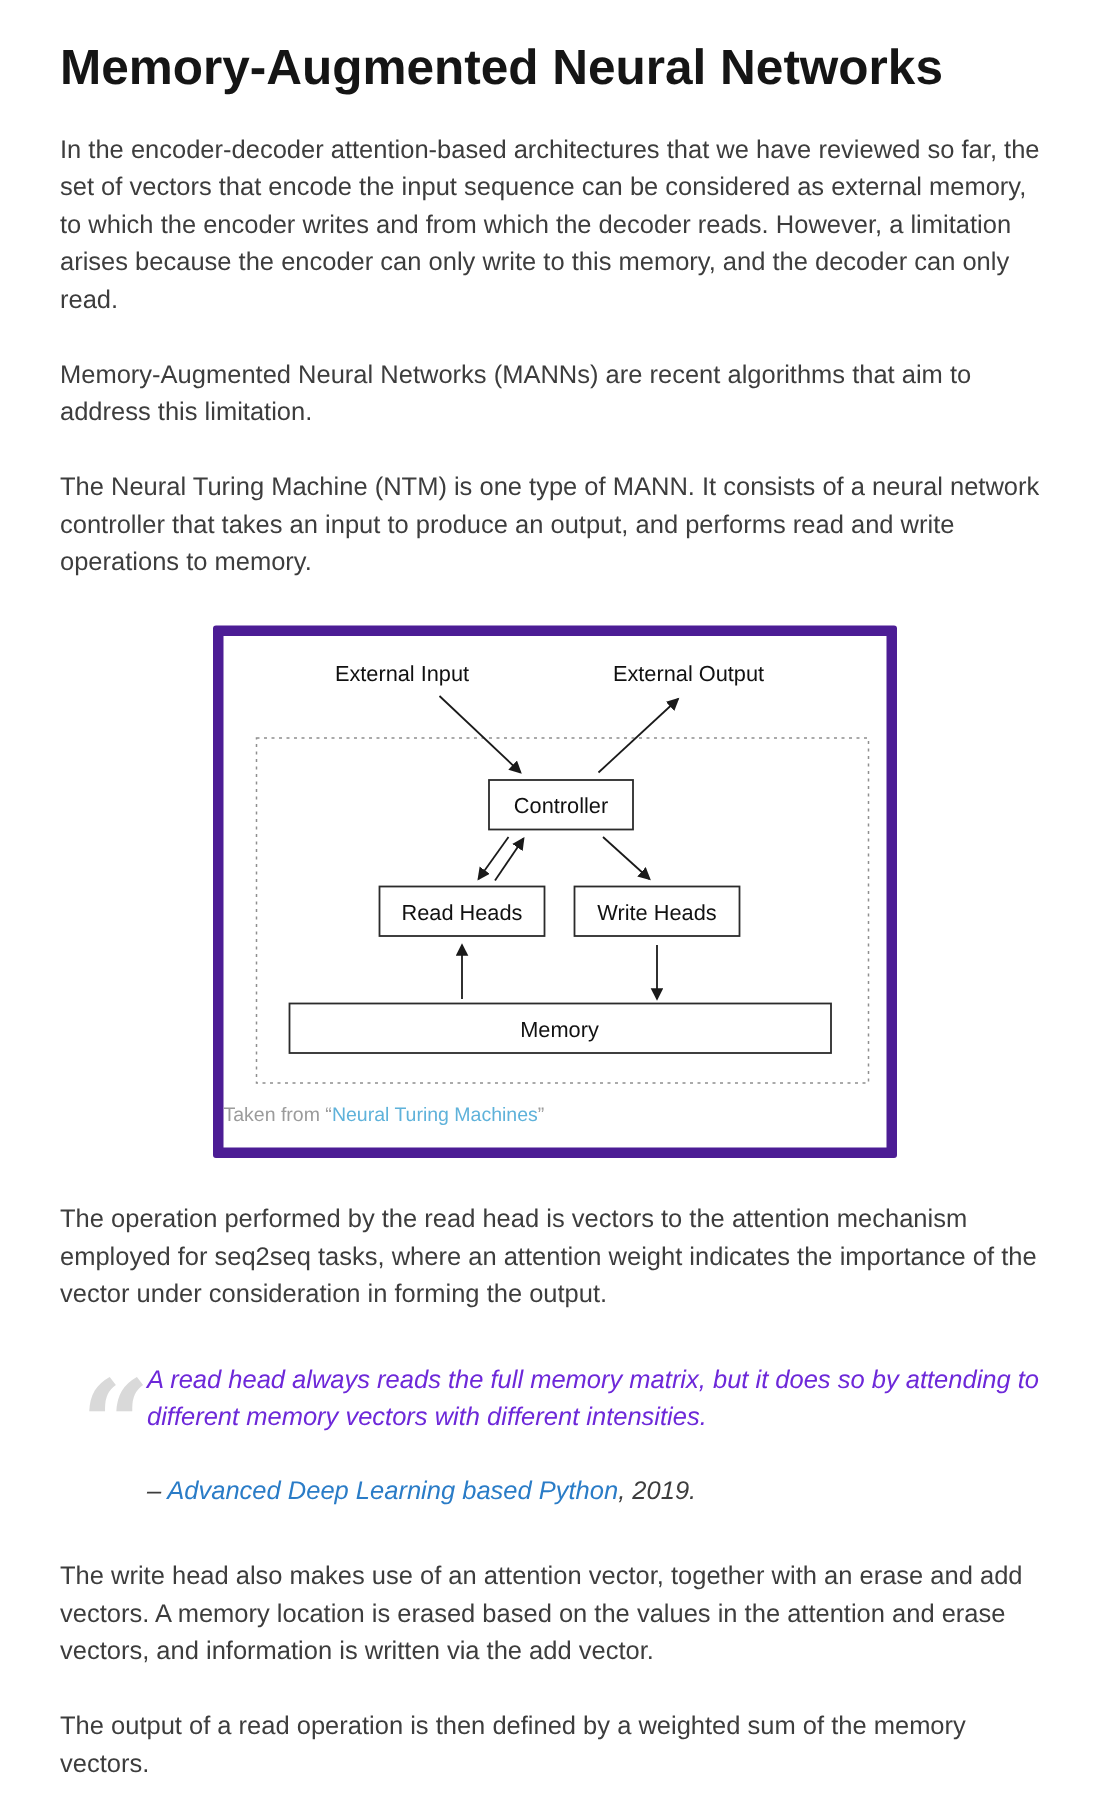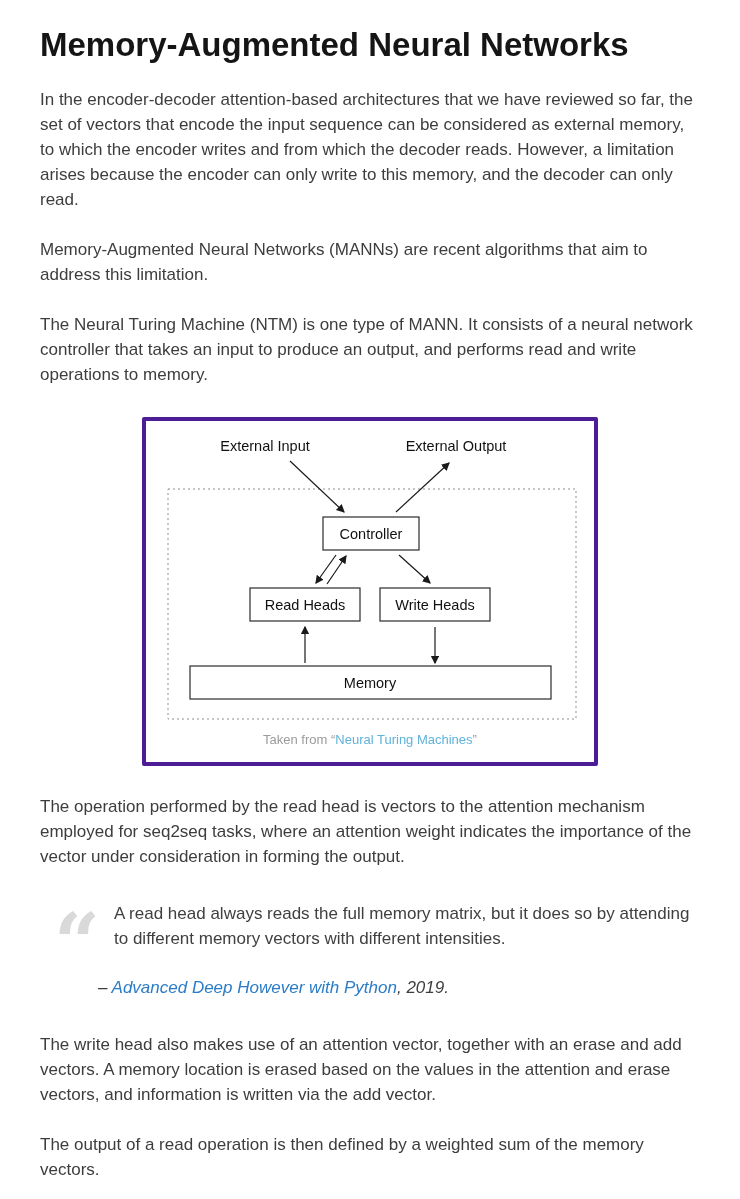--- a/index.html
+++ b/index.html
@@ -20,25 +20,25 @@
   }
   p.body-text {
     font-size: 17px;
     line-height: 25px;
     margin: 16px 0 25px 0;
   }
   
   .figure {
     width: 456px;
     margin: 30px auto 28px auto;
-    border: 4px solid #4c1d95;
+    border: 7px solid #4c1d95;
     border-radius: 2px;
     background: #ffffff;
     padding: 2px 0 12px 0;
-    text-align: center;
+    text-align: left;
   }
   .figure svg { display: block; margin: 0 auto; }
   .ntm-box { fill: #ffffff; stroke: #2b2b2b; stroke-width: 1.2; }
   .ntm-label {
     font-family: "Liberation Sans", sans-serif;
     font-size: 14.5px;
     fill: #111111;
     text-anchor: middle;
   }
   .ntm-line { stroke: #1a1a1a; stroke-width: 1.2; }
@@ -66,24 +66,25 @@
     font-weight: bold;
     font-size: 80px;
     line-height: 1;
     height: 52px;
     overflow: hidden;
     color: #d9d9d9;
     margin-top: 2px;
   }
   .quote-body { flex: 1; }
   .quote-text {
+    font-style: italic;
     font-size: 17px;
     line-height: 25px;
-    margin: 0 0 24px 16px;
-    color: #404040;
+    margin: 0 0 24px 0;
+    color: #6d28d9;
   }
   .quote-attr {
     font-style: italic;
     font-size: 17px;
     line-height: 25px;
     margin: 0;
     color: #3d3d3d;
   }
   .quote-attr a {
     color: #2a7cc7;
@@ -144,21 +145,21 @@
       <div><span>Taken from “</span><a href="#">Neural Turing Machines</a><span>”</span></div>
     </div>
   </div>
 
   <p class="body-text">The operation performed by the read head is vectors to the attention mechanism employed for seq2seq tasks, where an attention weight indicates the importance of the vector under consideration in forming the output.</p>
 
   <div class="quote">
     <div class="quote-mark">“</div>
     <div class="quote-body">
       <p class="quote-text">A read head always reads the full memory matrix, but it does so by attending to different memory vectors with different intensities.</p>
-      <p class="quote-attr"><span>– </span><a href="#">Advanced Deep However with Python</a><span>, 2019.</span></p>
+      <p class="quote-attr"><span>– </span><a href="#">Advanced Deep Learning based Python</a><span>, 2019.</span></p>
     </div>
   </div>
 
   <p class="body-text">The write head also makes use of an attention vector, together with an erase and add vectors. A memory location is erased based on the values in the attention and erase vectors, and information is written via the add vector.</p>
 
   <p class="body-text">The output of a read operation is then defined by a weighted sum of the memory vectors.</p>
 
 </div>
 
 </body></html>

